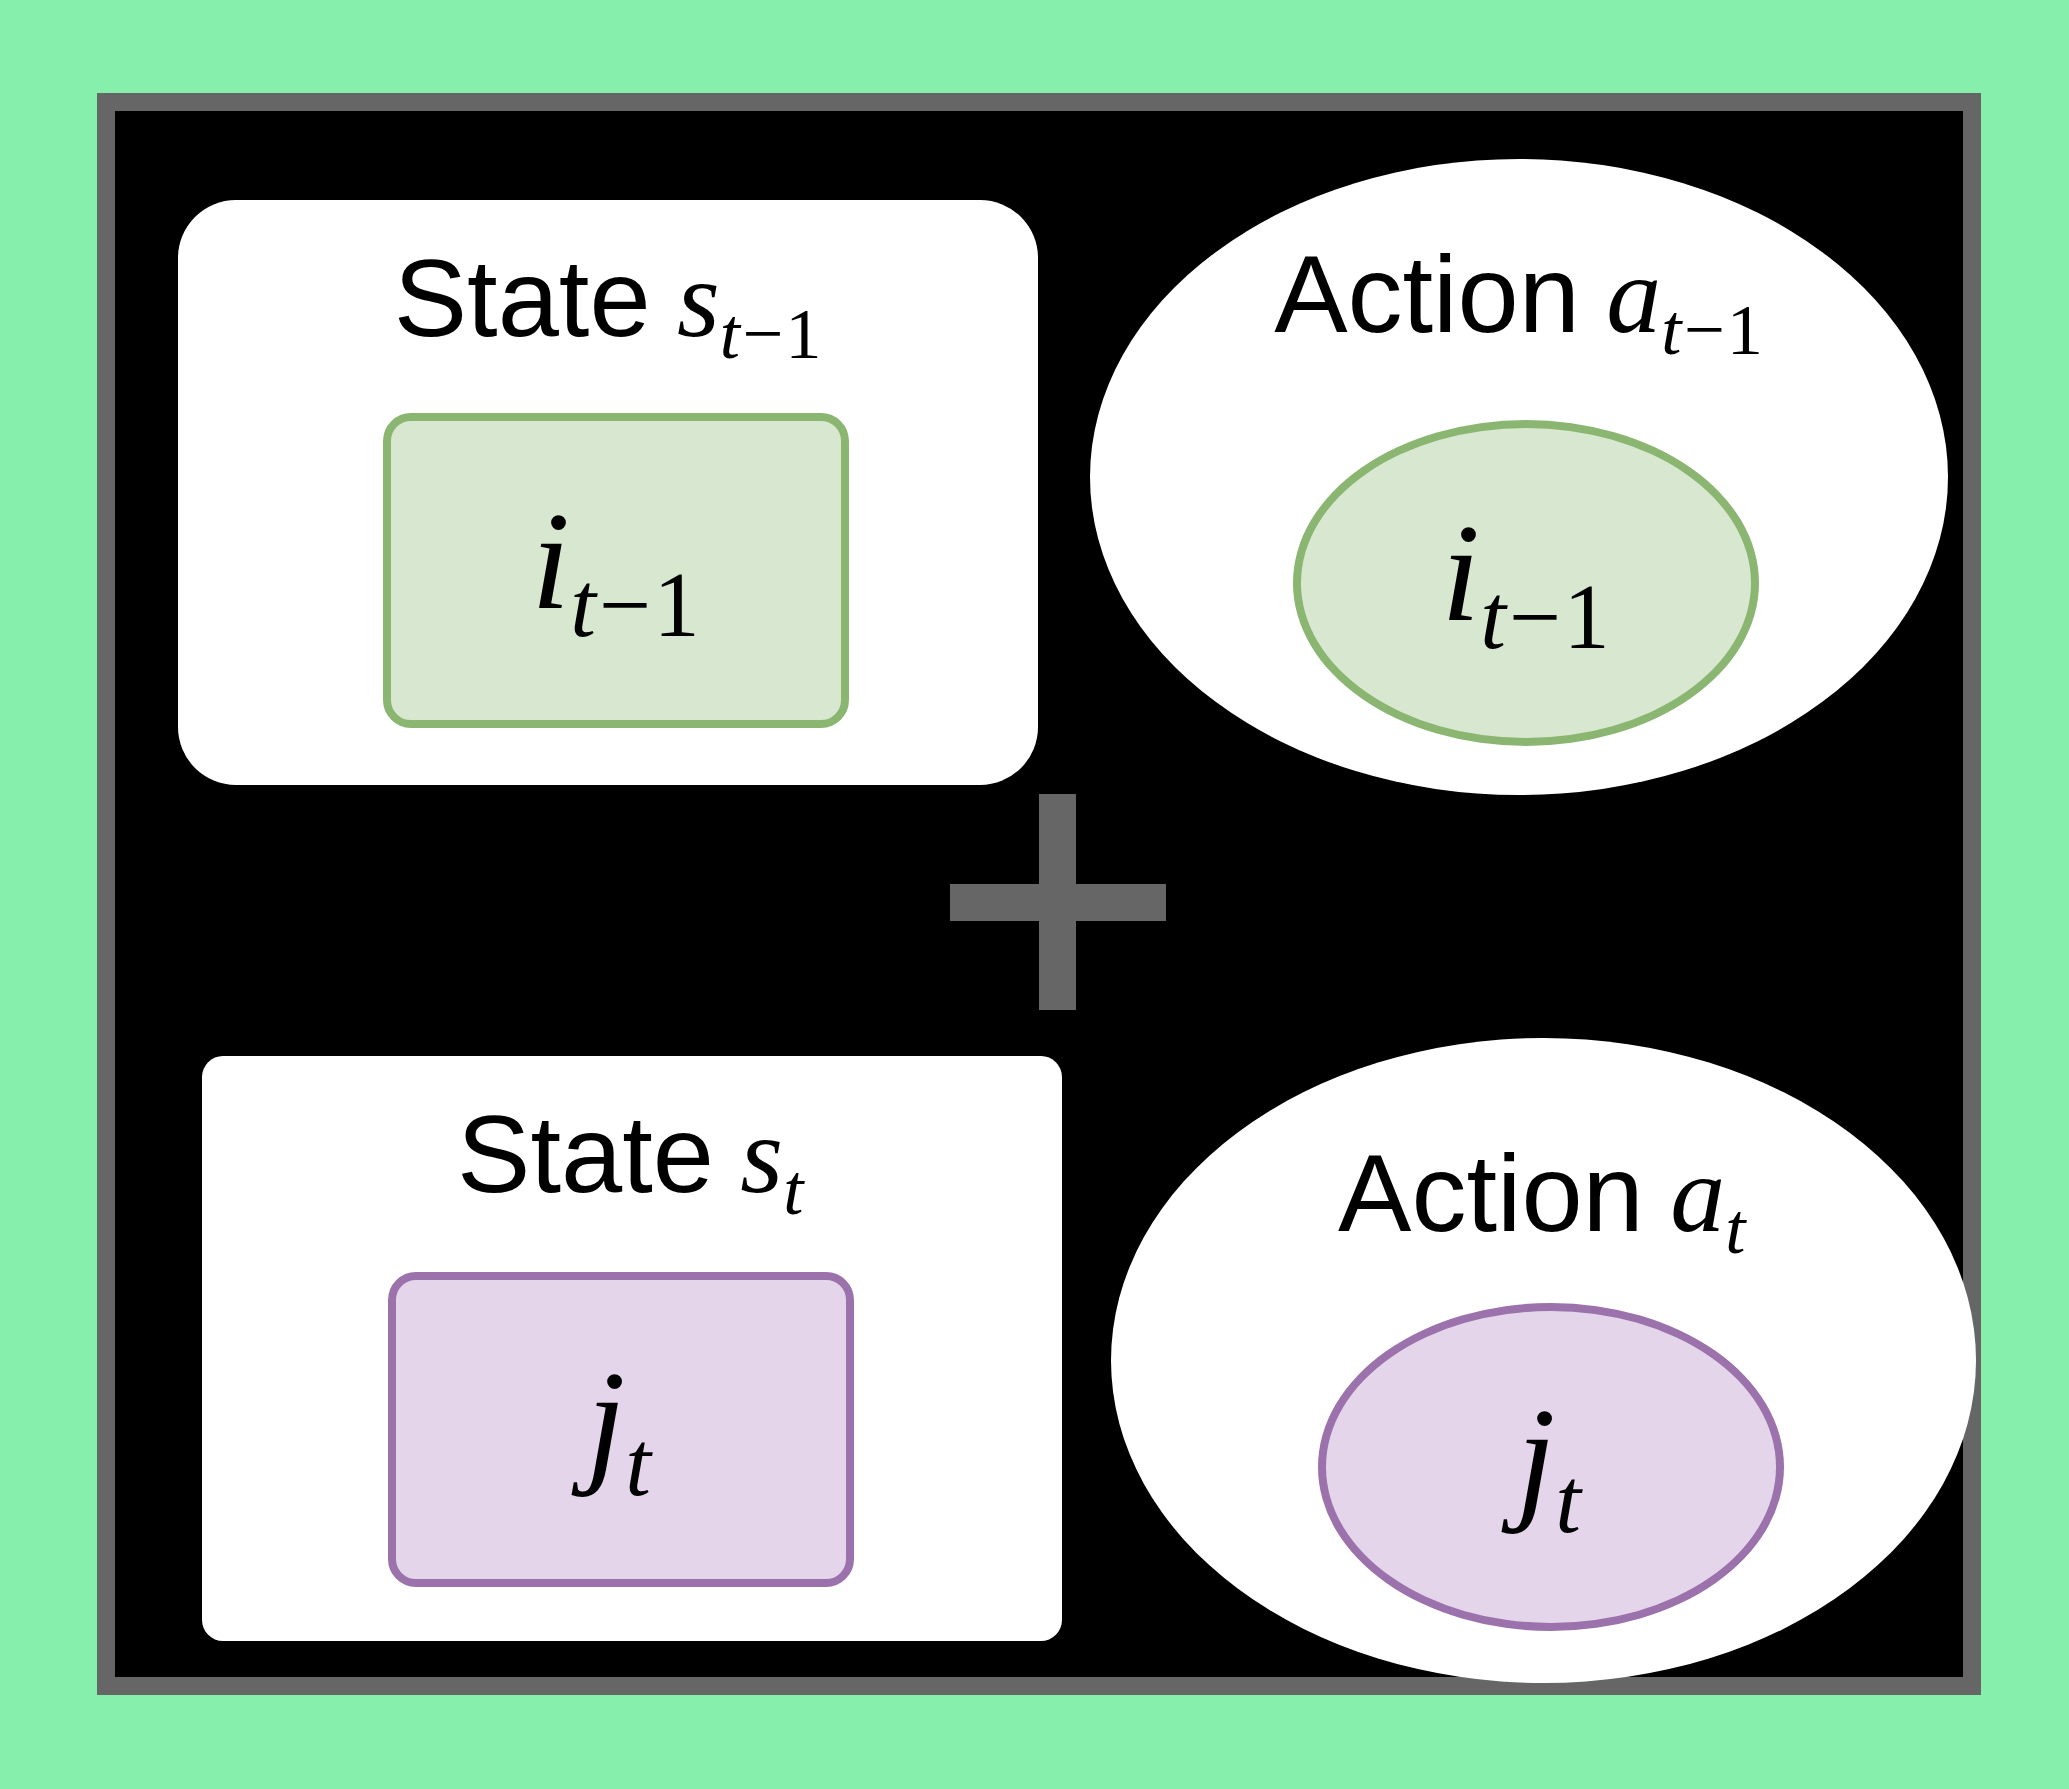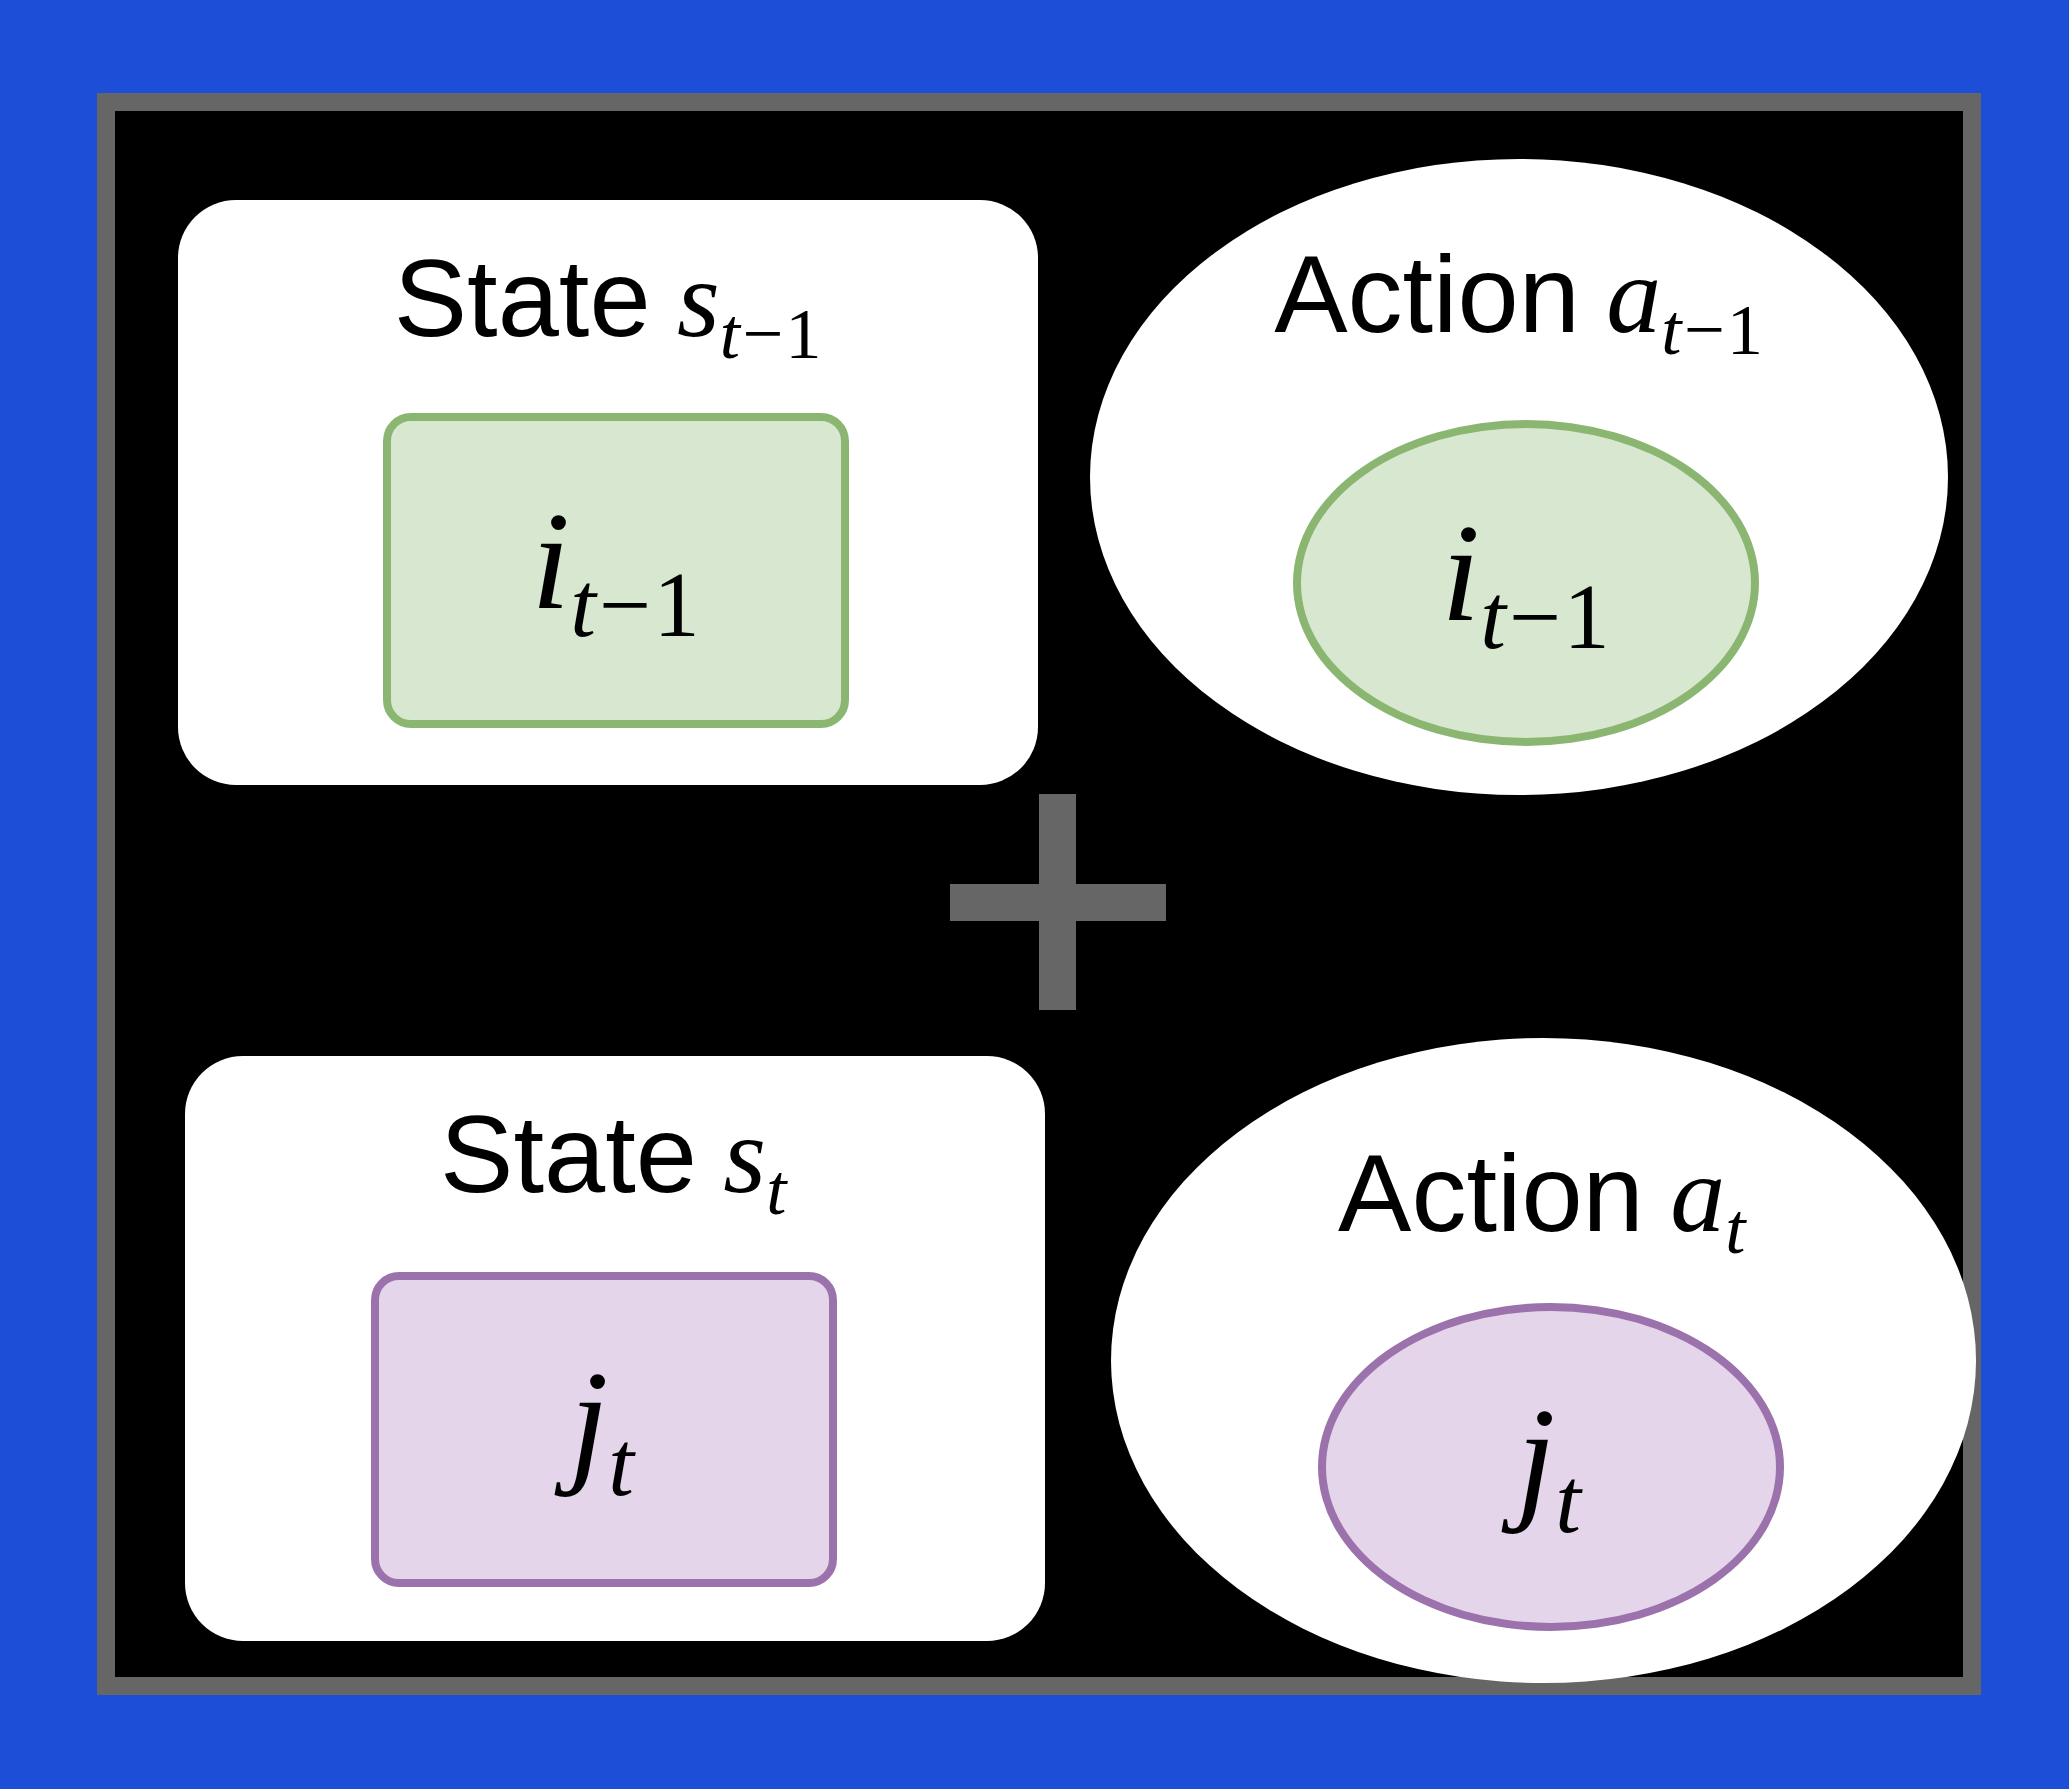--- a/index.html
+++ b/index.html
@@ -11,21 +11,21 @@
     width: 2070px;
     height: 1790px;
     overflow: hidden;
     font-family: "Liberation Sans", sans-serif;
   }
 
   #stage {
     position: relative;
     width: 2070px;
     height: 1790px;
-    background: #1d4ed8;
+    background: #86efac;
   }
 
   
   .outer-frame {
     position: absolute;
     left: 97px;
     top: 93px;
     width: 1884px;
     height: 1602px;
     box-sizing: border-box;
@@ -187,21 +187,21 @@
         <div class="token-text"><span class="mathvar">i</span><span class="mathsub"><span>t</span><span class="minus">−</span><span class="num">1</span></span>
         </div>
       </div>
     </div>
 
     <div class="plus-op" style="left:835px; top:683px;">
       <div class="bar-h"></div>
       <div class="bar-v"></div>
     </div>
 
-    <div class="state-card state-cur" style="left:70px; top:945px;">
+    <div class="state-card state-cur" style="left:87px; top:945px;border-radius:21px;">
       <div class="card-title">
         <span class="word">State</span><span class="mathvar">s</span><span class="mathsub"><span>t</span><span class="minus"></span><span class="num"></span></span>
       </div>
       <div class="token-box token-purple">
         <div class="token-text"><span class="mathvar">j</span><span class="mathsub"><span>t</span><span class="minus"></span><span class="num"></span></span>
         </div>
       </div>
     </div>
 
     <div class="action-oval action-cur" style="left:996px; top:927px;">

